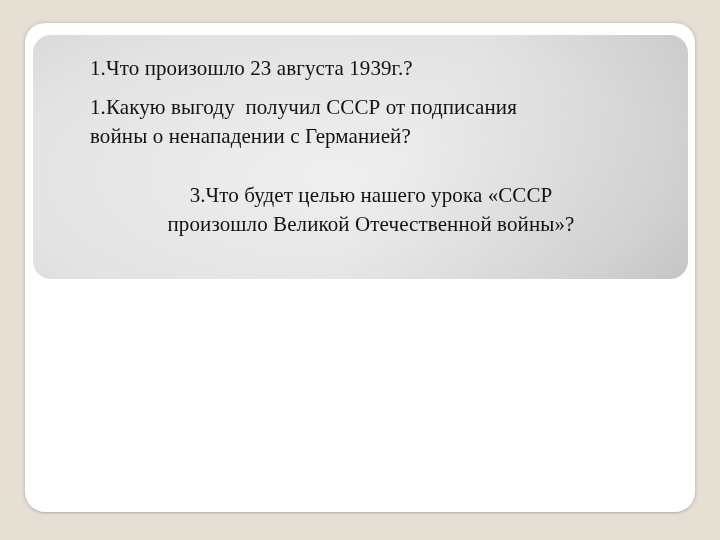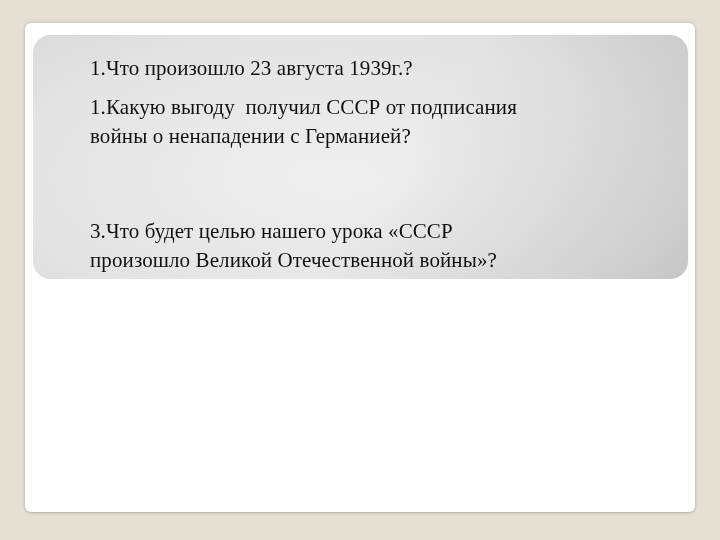--- a/index.html
+++ b/index.html
@@ -20,41 +20,42 @@
     background: #e6dfd3;
     overflow: hidden;
   }
   .card {
     position: absolute;
     left: 25px;
     top: 23px;
     width: 670px;
     height: 489px;
     background: #ffffff;
-    border-radius: 6px;
+    border-radius: 20px;
     box-shadow: 0 0 4px rgba(0,0,0,0.18), 0 1px 2px rgba(0,0,0,0.12);
   }
   .panel {
     position: absolute;
     left: 8px;
     top: 12px;
     width: 655px;
     height: 244px;
     border-radius: 18px;
     box-sizing: border-box;
     padding: 19px 36px 0 57px;
     background-image:
       linear-gradient(125deg, rgba(0,0,0,0) 55%, rgba(0,0,0,0.10) 100%),
       radial-gradient(110% 130% at 46% 58%, #efefef 0%, #e3e3e3 45%, #c9c9c9 92%, #c2c2c2 100%);
   }
   .para {
     margin: 0 0 10px 0;
   }
   .para-3 {
-    margin-top: 66px;
+    margin-top: 30px;
+    text-align: center;
   }
   .line {
     font-size: 21px;
     line-height: 29px;
     color: #111111;
     white-space: pre;
     letter-spacing: 0.1px;
   }
 </style>
 </head>

